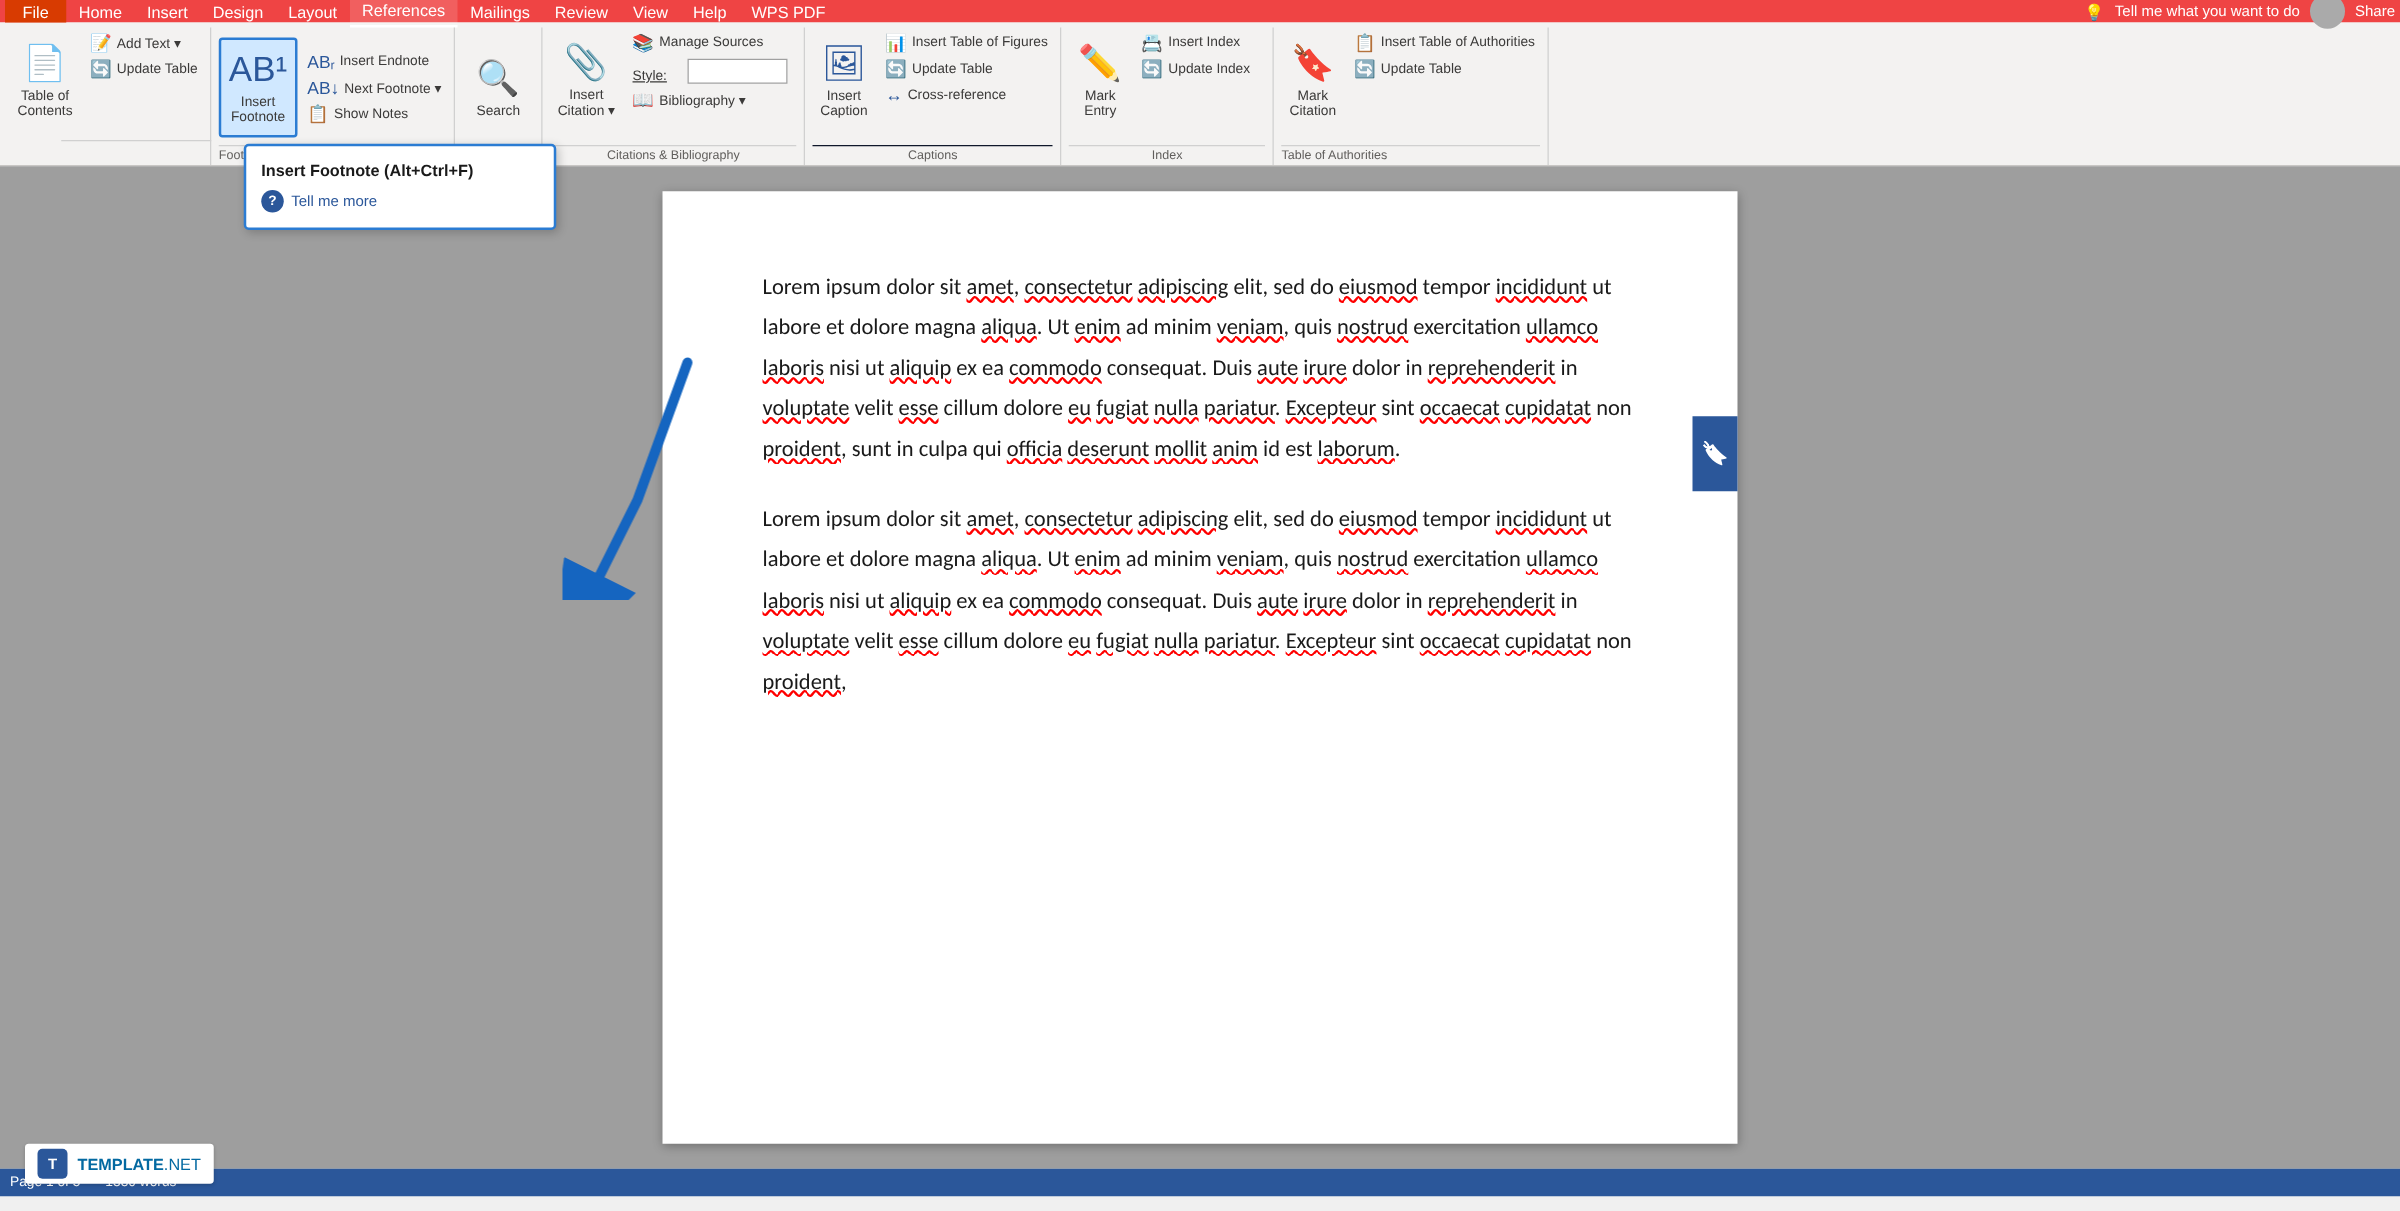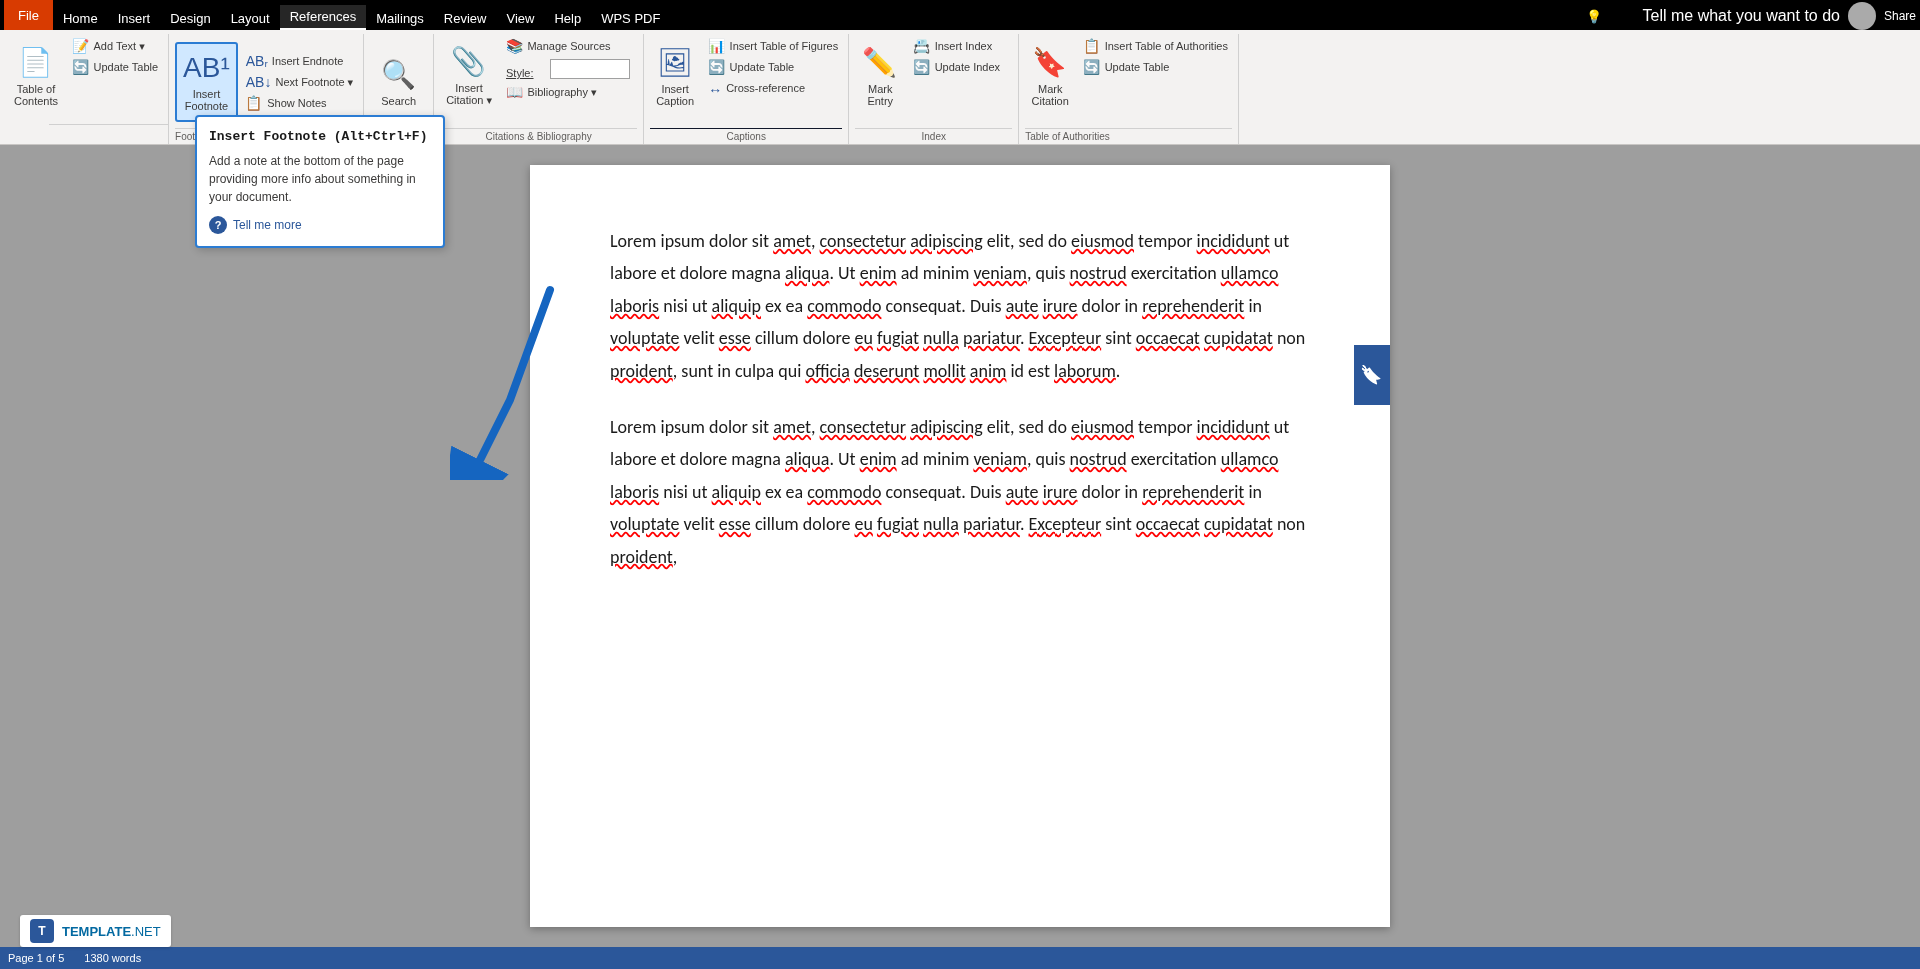--- a/index.html
+++ b/index.html
@@ -1,23 +1,23 @@
 <!DOCTYPE html>
 <html><head>
   <meta charset="utf-8">
   <style>
     * { box-sizing: border-box; margin: 0; padding: 0; }
     body { font-family: 'Segoe UI', Arial, sans-serif; background: #f0f0f0; width: 1920px; height: 969px; overflow: hidden; }
 
     
     .menu-bar {
       display: flex;
-      align-items: flex-end;
-      background: #000000;
-      height: 30px;
+      align-items: center;
+      background: #ef4444;
+      height: 18px;
       padding: 0 4px;
     }
     .menu-file {
       background: #d83b01;
       color: white;
       padding: 4px 14px;
       font-size: 13px;
       font-weight: 500;
       cursor: pointer;
       height: 100%;
@@ -133,21 +133,20 @@
       border-radius: 4px;
       padding: 12px;
       z-index: 1000;
       box-shadow: 2px 2px 8px rgba(0,0,0,0.2);
     }
     .tooltip-title {
       font-size: 13px;
       font-weight: 600;
       color: #1a1a1a;
       margin-bottom: 8px;
-      font-family: Liberation Mono, monospace;
     }
     .tooltip-desc {
       font-size: 12px;
       color: #3b3a39;
       line-height: 1.5;
       margin-bottom: 10px;
     }
     .tooltip-link {
       display: flex;
       align-items: center;
@@ -261,21 +260,21 @@
   <div class="menu-item">Design</div>
   <div class="menu-item">Layout</div>
   <div class="menu-item references">References</div>
   <div class="menu-item">Mailings</div>
   <div class="menu-item">Review</div>
   <div class="menu-item">View</div>
   <div class="menu-item">Help</div>
   <div class="menu-item">WPS PDF</div>
   <div class="menu-right">
     <span>💡</span>
-    <span style="font-size:16px; cursor:pointer;margin-left:32px;">Tell me what you want to do</span>
+    <span style="font-size:12px; cursor:pointer;">Tell me what you want to do</span>
     <span style="width:28px;height:28px;border-radius:50%;background:#aaa;display:inline-block;"></span>
     <span style="font-size:12px;cursor:pointer;">Share</span>
   </div>
 </div>
 
 <div class="ribbon">
   <div class="ribbon-content">
 
     <div class="ribbon-group" style="min-width:120px;">
       <div class="ribbon-group-inner">
@@ -432,21 +431,20 @@
       <div style="font-size:10px;color:#605e5c;text-align:left;border-top:1px solid #d0d0d0;padding-top:2px;">
         <span>Table of Authorities</span>
       </div>
     </div>
 
   </div>
 </div>
 
 <div class="tooltip-popup">
   <div class="tooltip-title">Insert Footnote (Alt+Ctrl+F)</div>
-  <div class="tooltip-desc">Add a note at the bottom of the page providing more info about something in your document.</div>
   <div class="tooltip-link">
     <div class="q-icon">?</div>
     <span>Tell me more</span>
   </div>
 </div>
 
 <div style="position:fixed;left:450px;top:280px;z-index:900;pointer-events:none;">
   <svg width="160" height="200" viewBox="0 0 160 200">
     <defs>
       <marker id="arrowhead" markerWidth="12" markerHeight="8" refX="0" refY="4" orient="auto">

